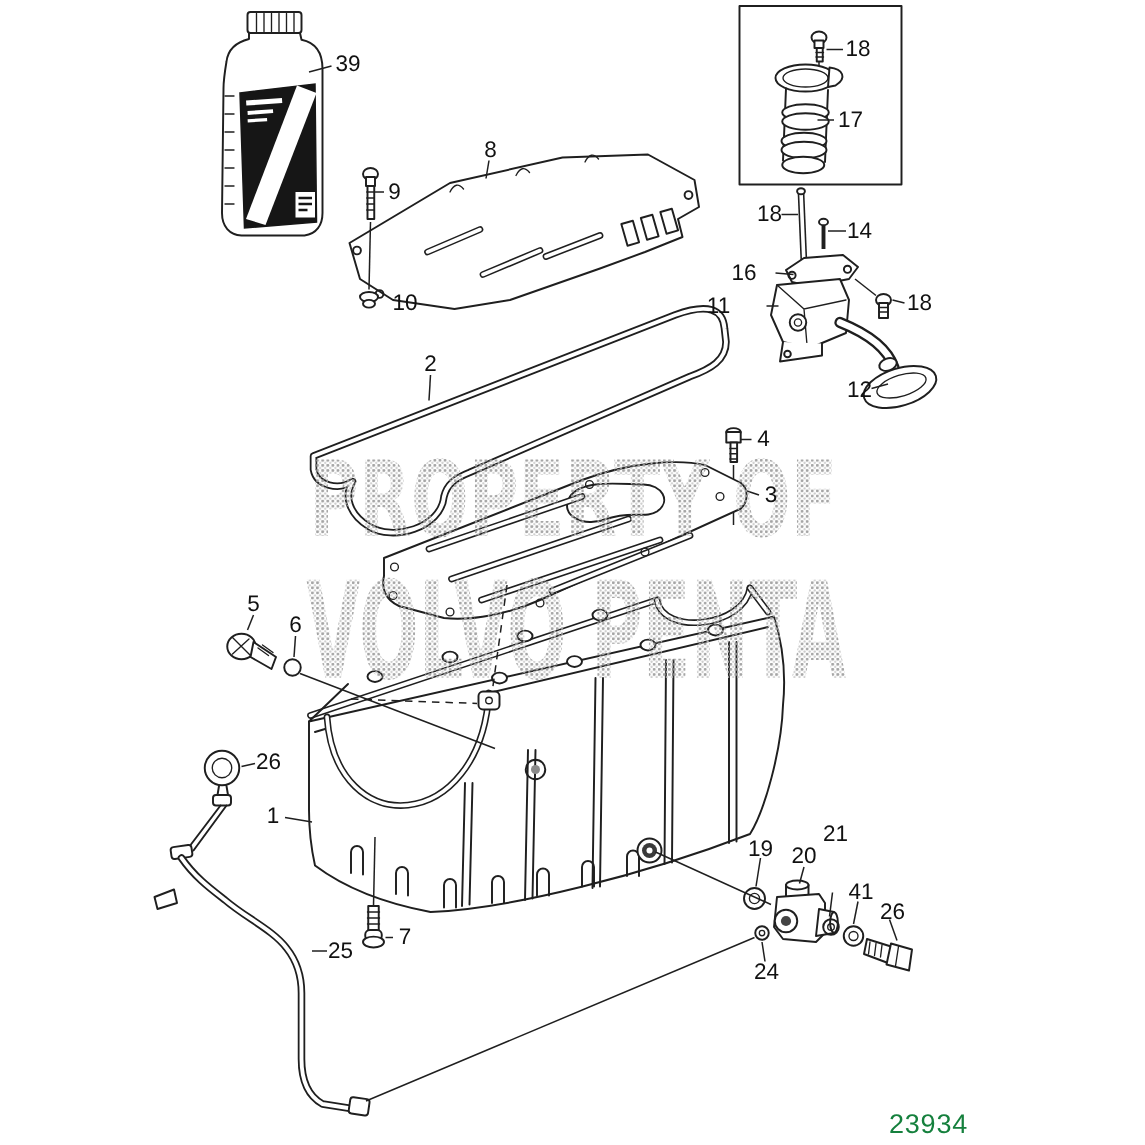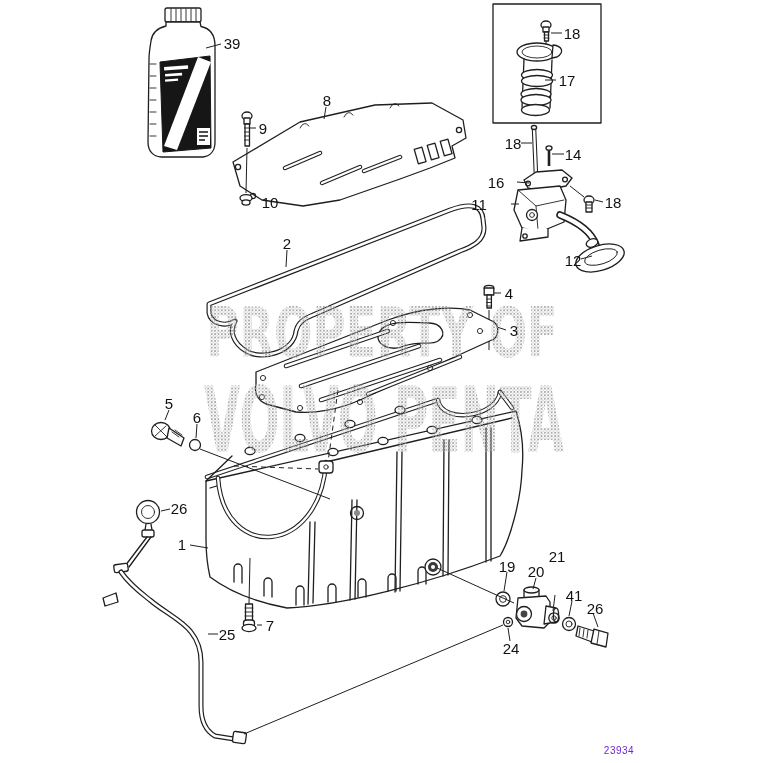--- a/index.html
+++ b/index.html
@@ -2,21 +2,21 @@
 <html><head>
 <meta charset="utf-8">
 <style>
   html,body{margin:0;padding:0}
   body{width:763px;height:763px;position:relative;background:#fff;overflow:hidden;
        font-family:"Liberation Sans","DejaVu Sans",sans-serif}
   #stage{position:absolute;left:0;top:0;width:763px;height:763px}
   svg{position:absolute;left:0;top:0}
   .co{position:absolute;transform:translate(-50%,-50%);font-size:15px;color:#111;
       white-space:nowrap;line-height:1}
-  .dnum{position:absolute;transform:translate(-50%,-50%);font-size:10px;color:#6d28d9;letter-spacing:.5px}
+  .dnum{position:absolute;transform:translate(-50%,-50%);font-size:18px;color:#15803d;letter-spacing:.5px}
   
   .s{stroke:#1f1f1f;fill:none;stroke-width:1.3;stroke-linecap:round;stroke-linejoin:round}
   .sw{stroke:#1f1f1f;fill:#fff;stroke-width:1.3;stroke-linecap:round;stroke-linejoin:round}
   .st{stroke:#1f1f1f;fill:none;stroke-width:.9;stroke-linecap:round}
   .b5{stroke:#1f1f1f;stroke-width:5;fill:none;stroke-linecap:round;stroke-linejoin:round}
   .w26{stroke:#fff;stroke-width:2.6;fill:none;stroke-linecap:round;stroke-linejoin:round}
   .b4{stroke:#1f1f1f;stroke-width:4.5;fill:none;stroke-linecap:round;stroke-linejoin:round}
   .w2{stroke:#fff;stroke-width:2.4;fill:none;stroke-linecap:round;stroke-linejoin:round}
   .pipe{stroke:#1f1f1f;stroke-width:7.5;fill:none;stroke-linecap:round}
   .pipein{stroke:#fff;stroke-width:4.4;fill:none;stroke-linecap:round}

